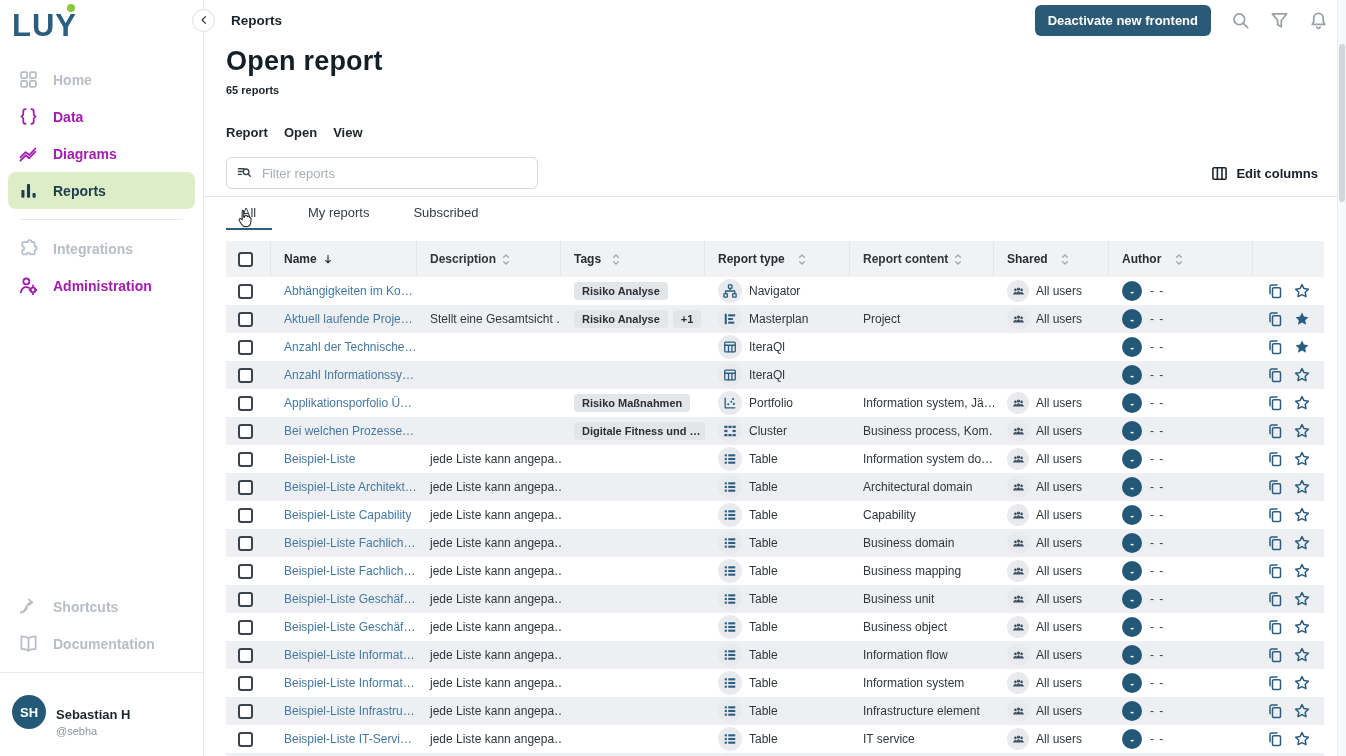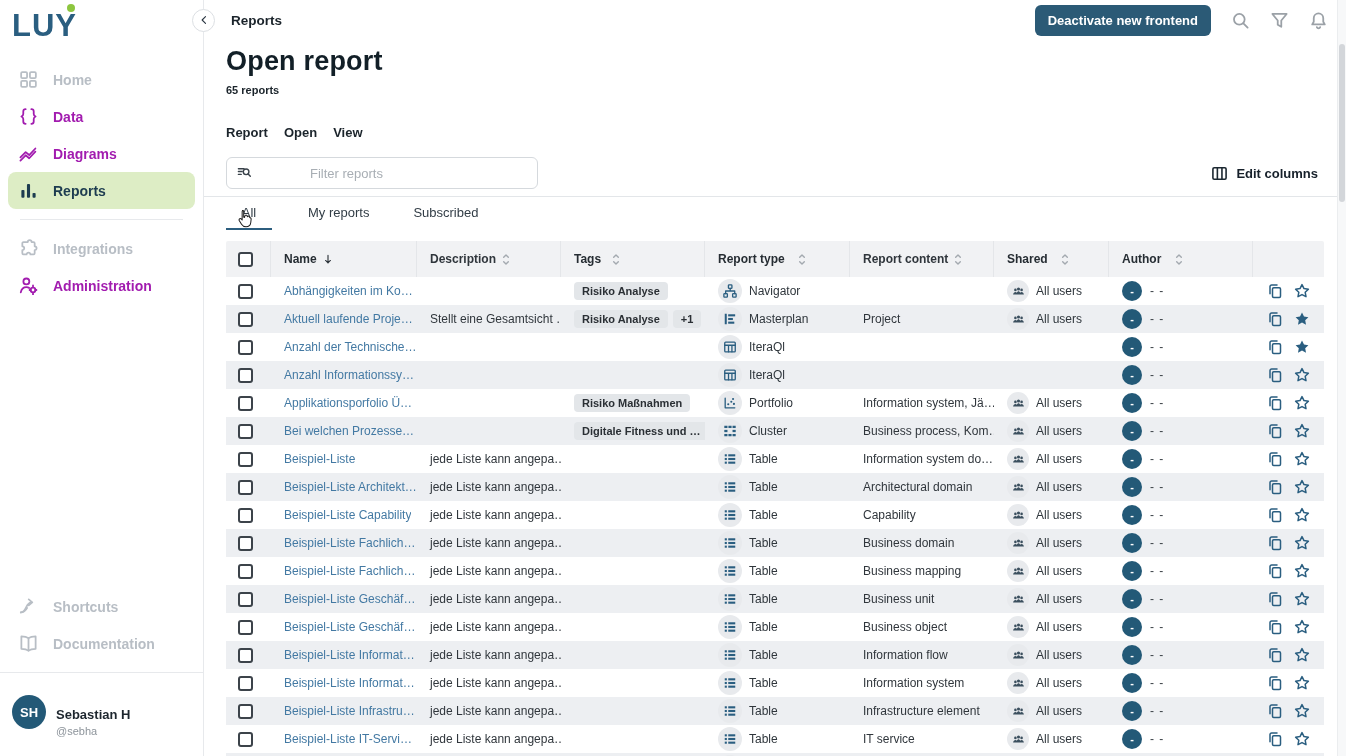--- a/index.html
+++ b/index.html
@@ -51,21 +51,21 @@
   .content-head { padding:0 22px; flex:none; }
   .page-title { font-size:27px; font-weight:800; color:#121f27; margin:6px 0 0; line-height:30px; letter-spacing:.2px; }
   .count { margin-top:8px; font-size:11px; font-weight:700; color:#1b242b; }
   .menu-row { display:flex; gap:16px; margin-top:29px; }
   .menu-item { font-size:13px; font-weight:700; color:#1b242b; cursor:pointer; }
   .filter-row { display:flex; align-items:center; margin-top:17px; }
   .filter-box { width:312px; height:32px; border:1px solid #d5d9dd; border-radius:6px;
     display:flex; align-items:center; gap:7px; padding:0 10px; background:#fff; }
   .filter-box .f-icon { color:#3a434b; width:16px; height:16px; flex:none; }
   .filter-box .f-icon svg { width:15px; height:15px; }
-  .filter-box input { border:none; outline:none; flex:1; font-family:inherit; font-size:13px; color:#333; background:transparent;margin-left:48px; }
+  .filter-box input { border:none; outline:none; flex:1; font-family:inherit; font-size:13px; color:#333; background:transparent; }
   .filter-box input::placeholder { color:#a8aeb4; }
   .edit-columns { margin-left:auto; display:flex; align-items:center; gap:8px; cursor:pointer;
     font-size:13px; font-weight:700; color:#16202a; padding-right:6px; }
   .edit-columns .ec-icon { width:17px; height:17px; color:#1c2831; }
   .edit-columns .ec-icon svg { width:17px; height:17px; }
 
   .divider-full { height:1px; background:#e3e6e9; margin-top:7px; flex:none; }
 
   .tabs { display:flex; gap:28px; padding:0 22px; position:relative; flex:none; }
   .tab { min-width:46px; text-align:center; font-size:13px; color:#323d46;

